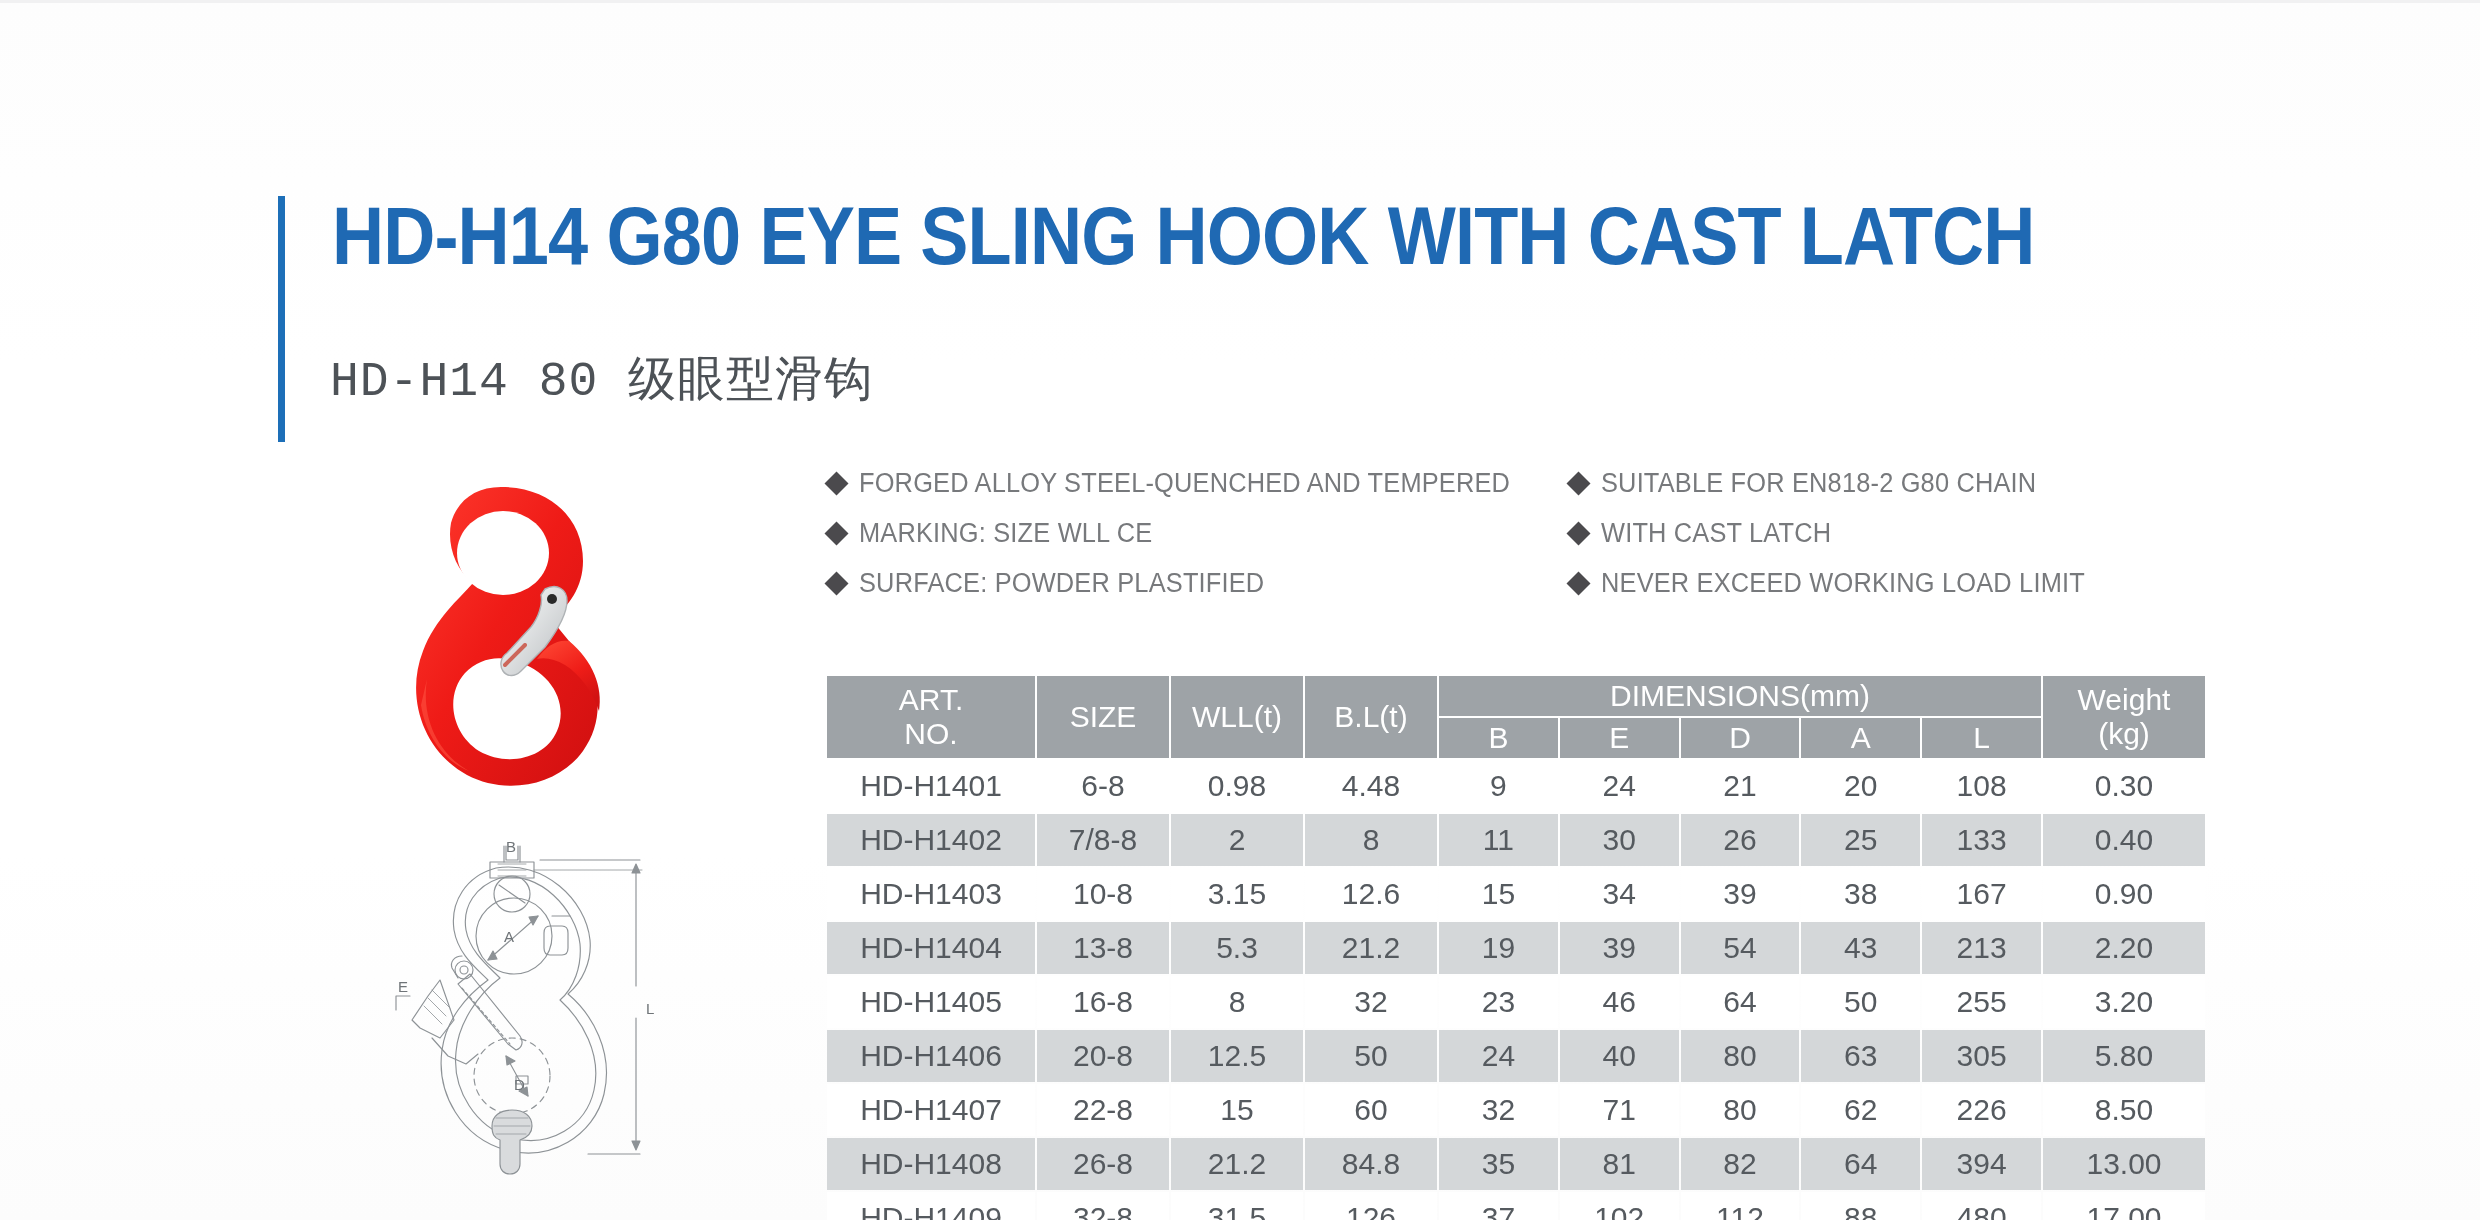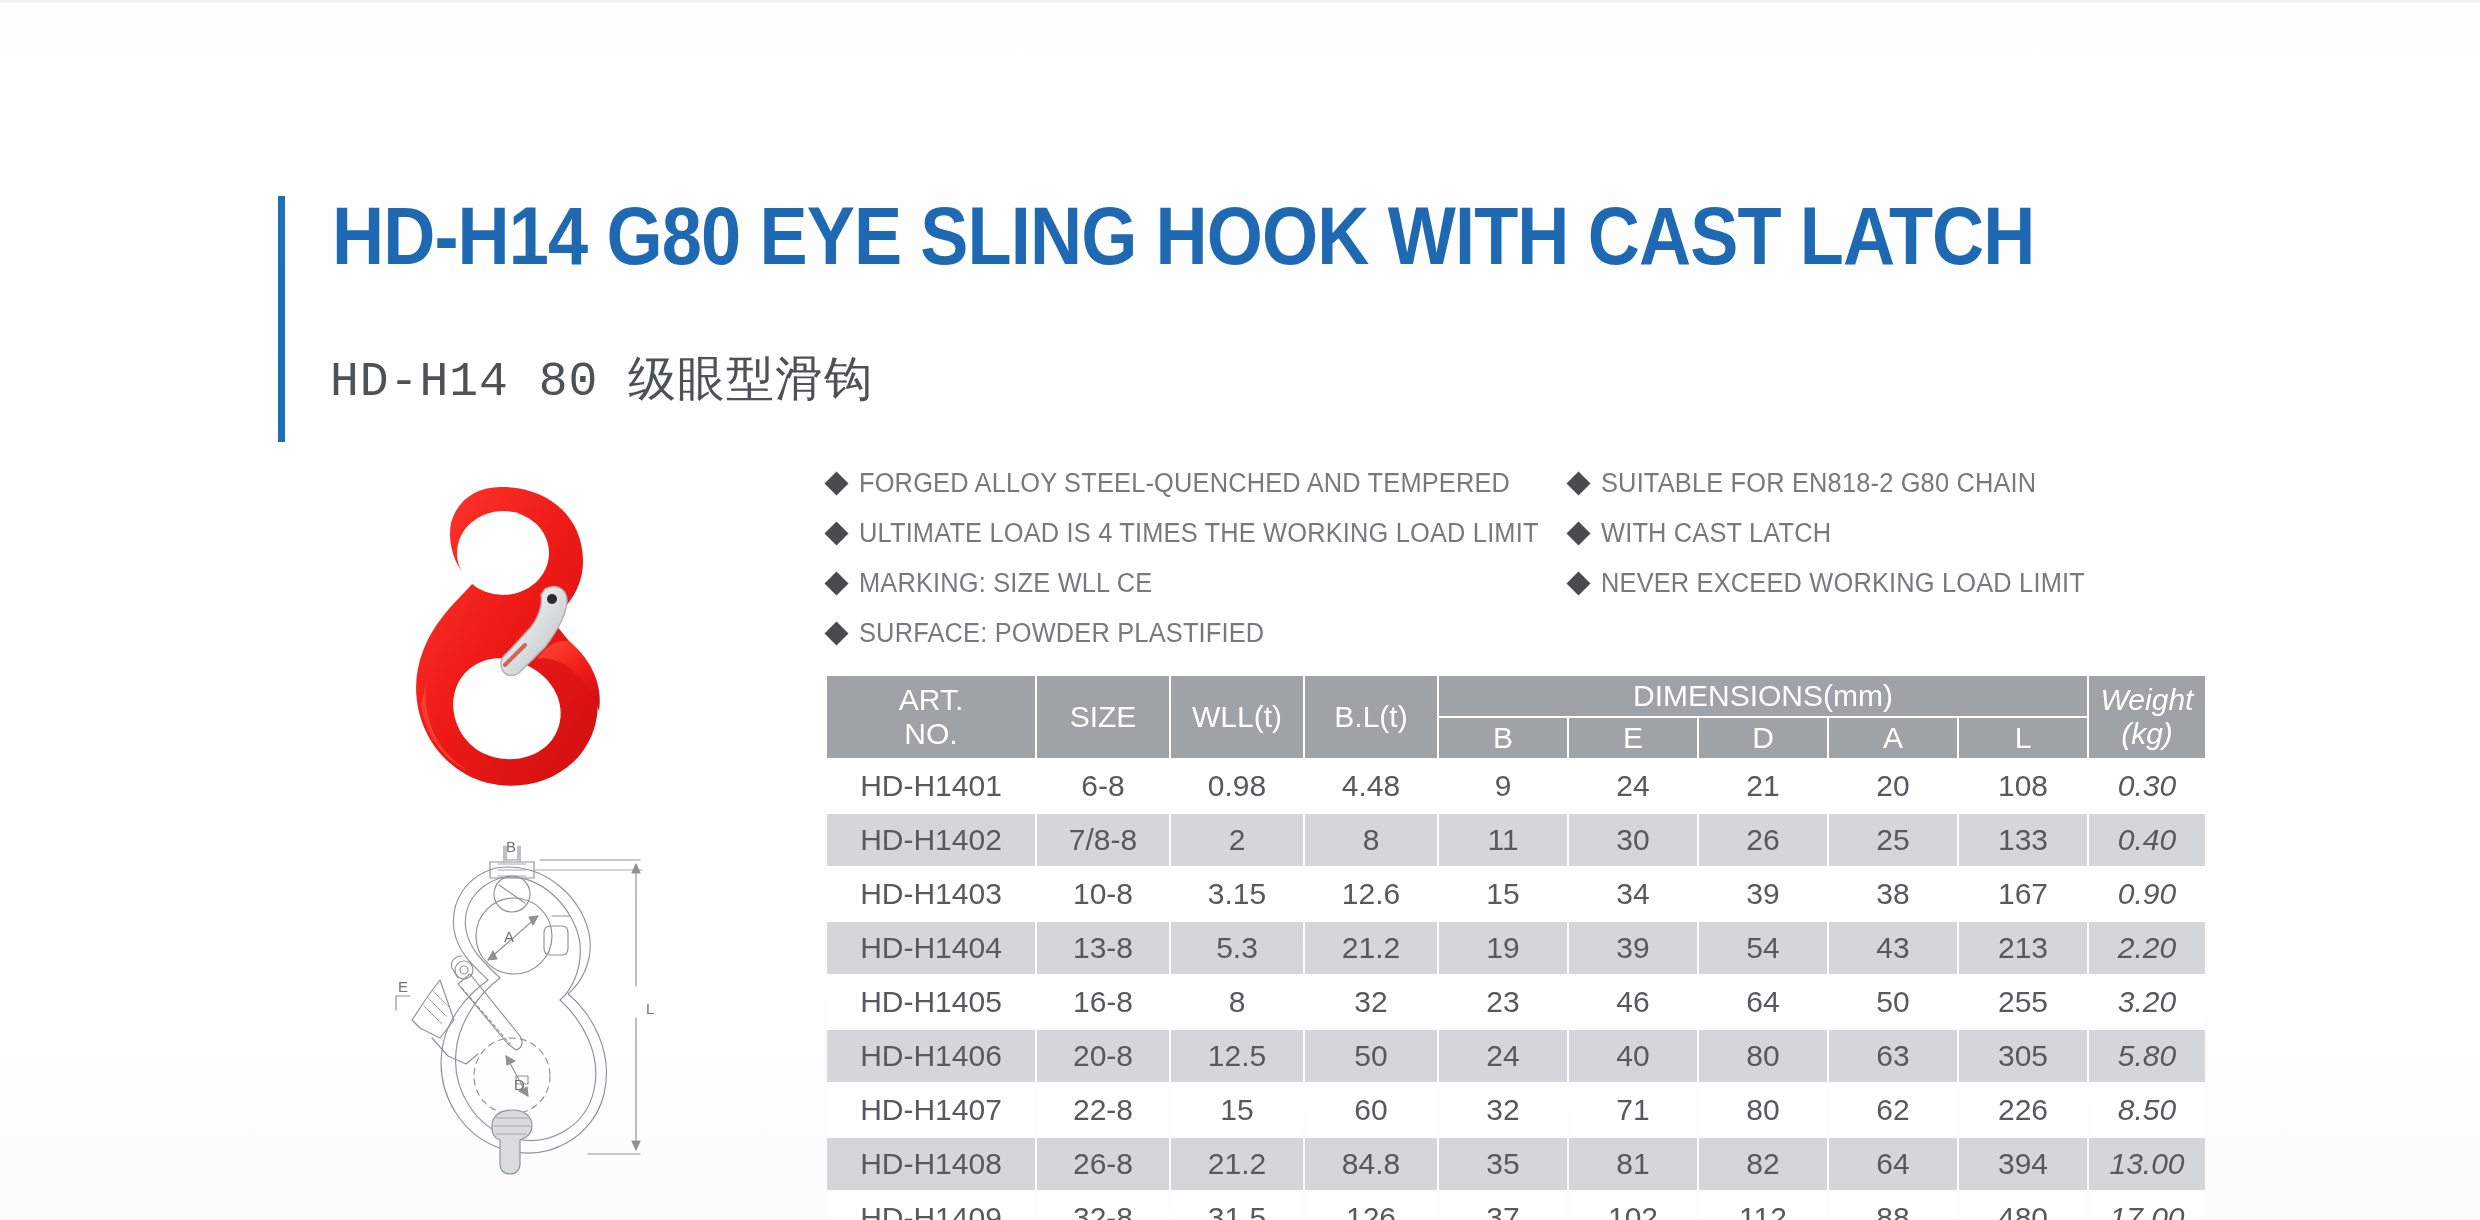--- a/index.html
+++ b/index.html
@@ -133,21 +133,21 @@
     font-size: 30px;
     color: #555a5f;
     background: #ffffff;
   }
   .spec-table tbody tr.alt td {
     background: #d4d7d9;
   }
   .c-art { width: 208px; margin-top: 39px; }
   .c-size, .c-wll, .c-bl { width: 132px; margin-left: 44px; }
   .c-dim { width: 133px; }
-  .c-wt  { width: 116px; font-style: italic; }
+  .c-wt  { width: 162px; }
 
   
   .photo {
     position: absolute;
     left: 355px;
     top: 465px;
     width: 330px;
     height: 340px;
   }
   
@@ -308,24 +308,20 @@
         <text x="254" y="176">L</text>
       </g>
     </svg>
   </div>
 
   <div class="features">
     <div class="feat-col left">
       <div class="feat-item">
         <span class="feat-bullet"></span>
         <span class="feat-text">FORGED ALLOY STEEL-QUENCHED AND TEMPERED</span>
-      </div>
-      <div class="feat-item">
-        <span class="feat-bullet"></span>
-        <span class="feat-text">ULTIMATE LOAD IS 4 TIMES THE WORKING LOAD LIMIT</span>
       </div>
       <div class="feat-item">
         <span class="feat-bullet"></span>
         <span class="feat-text">MARKING: SIZE WLL CE</span>
       </div>
       <div class="feat-item">
         <span class="feat-bullet"></span>
         <span class="feat-text">SURFACE: POWDER PLASTIFIED</span>
       </div>
     </div>

